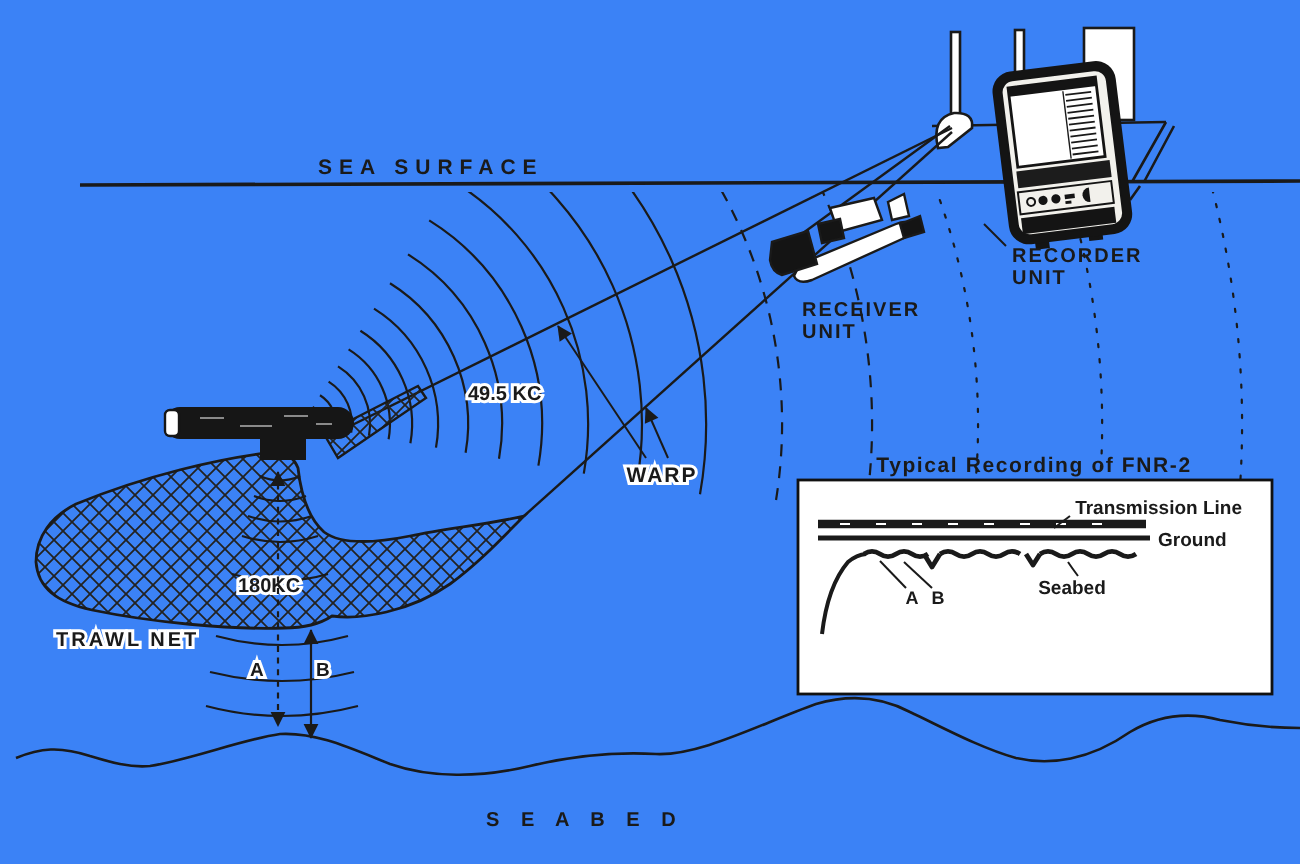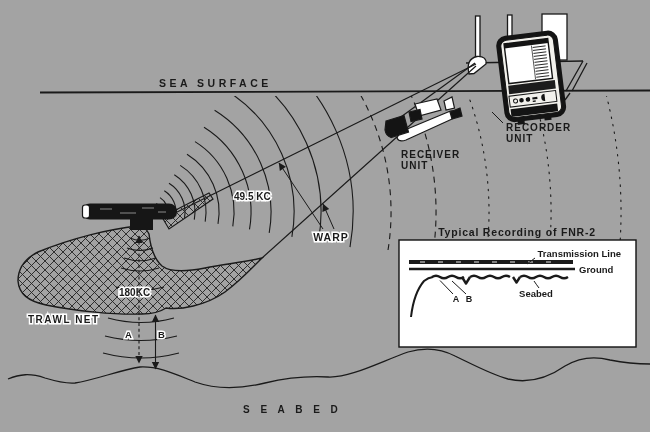--- a/index.html
+++ b/index.html
@@ -1,16 +1,16 @@
 <!DOCTYPE html>
 <html><head>
 <meta charset="utf-8">
 <style>
   html,body{margin:0;padding:0;background:#fff;}
-  .stage{position:relative;width:650px;height:432px;background:#a3a3a3;overflow:hidden;
+  .stage{position:relative;width:650px;height:432px;background:#3b82f6;overflow:hidden;
          font-family:"Liberation Sans",sans-serif;}
   svg text{fill:#1a1a1a;font-family:"Liberation Sans",sans-serif;}
   .lbl{font-weight:700;paint-order:stroke;stroke:#fff;stroke-width:3px;}
   .ink{stroke:#1a1a1a;fill:none;}
 </style>
 </head>
 <body>
 
 <div class="stage">
 <svg width="650" height="432" viewBox="0 0 650 432">

